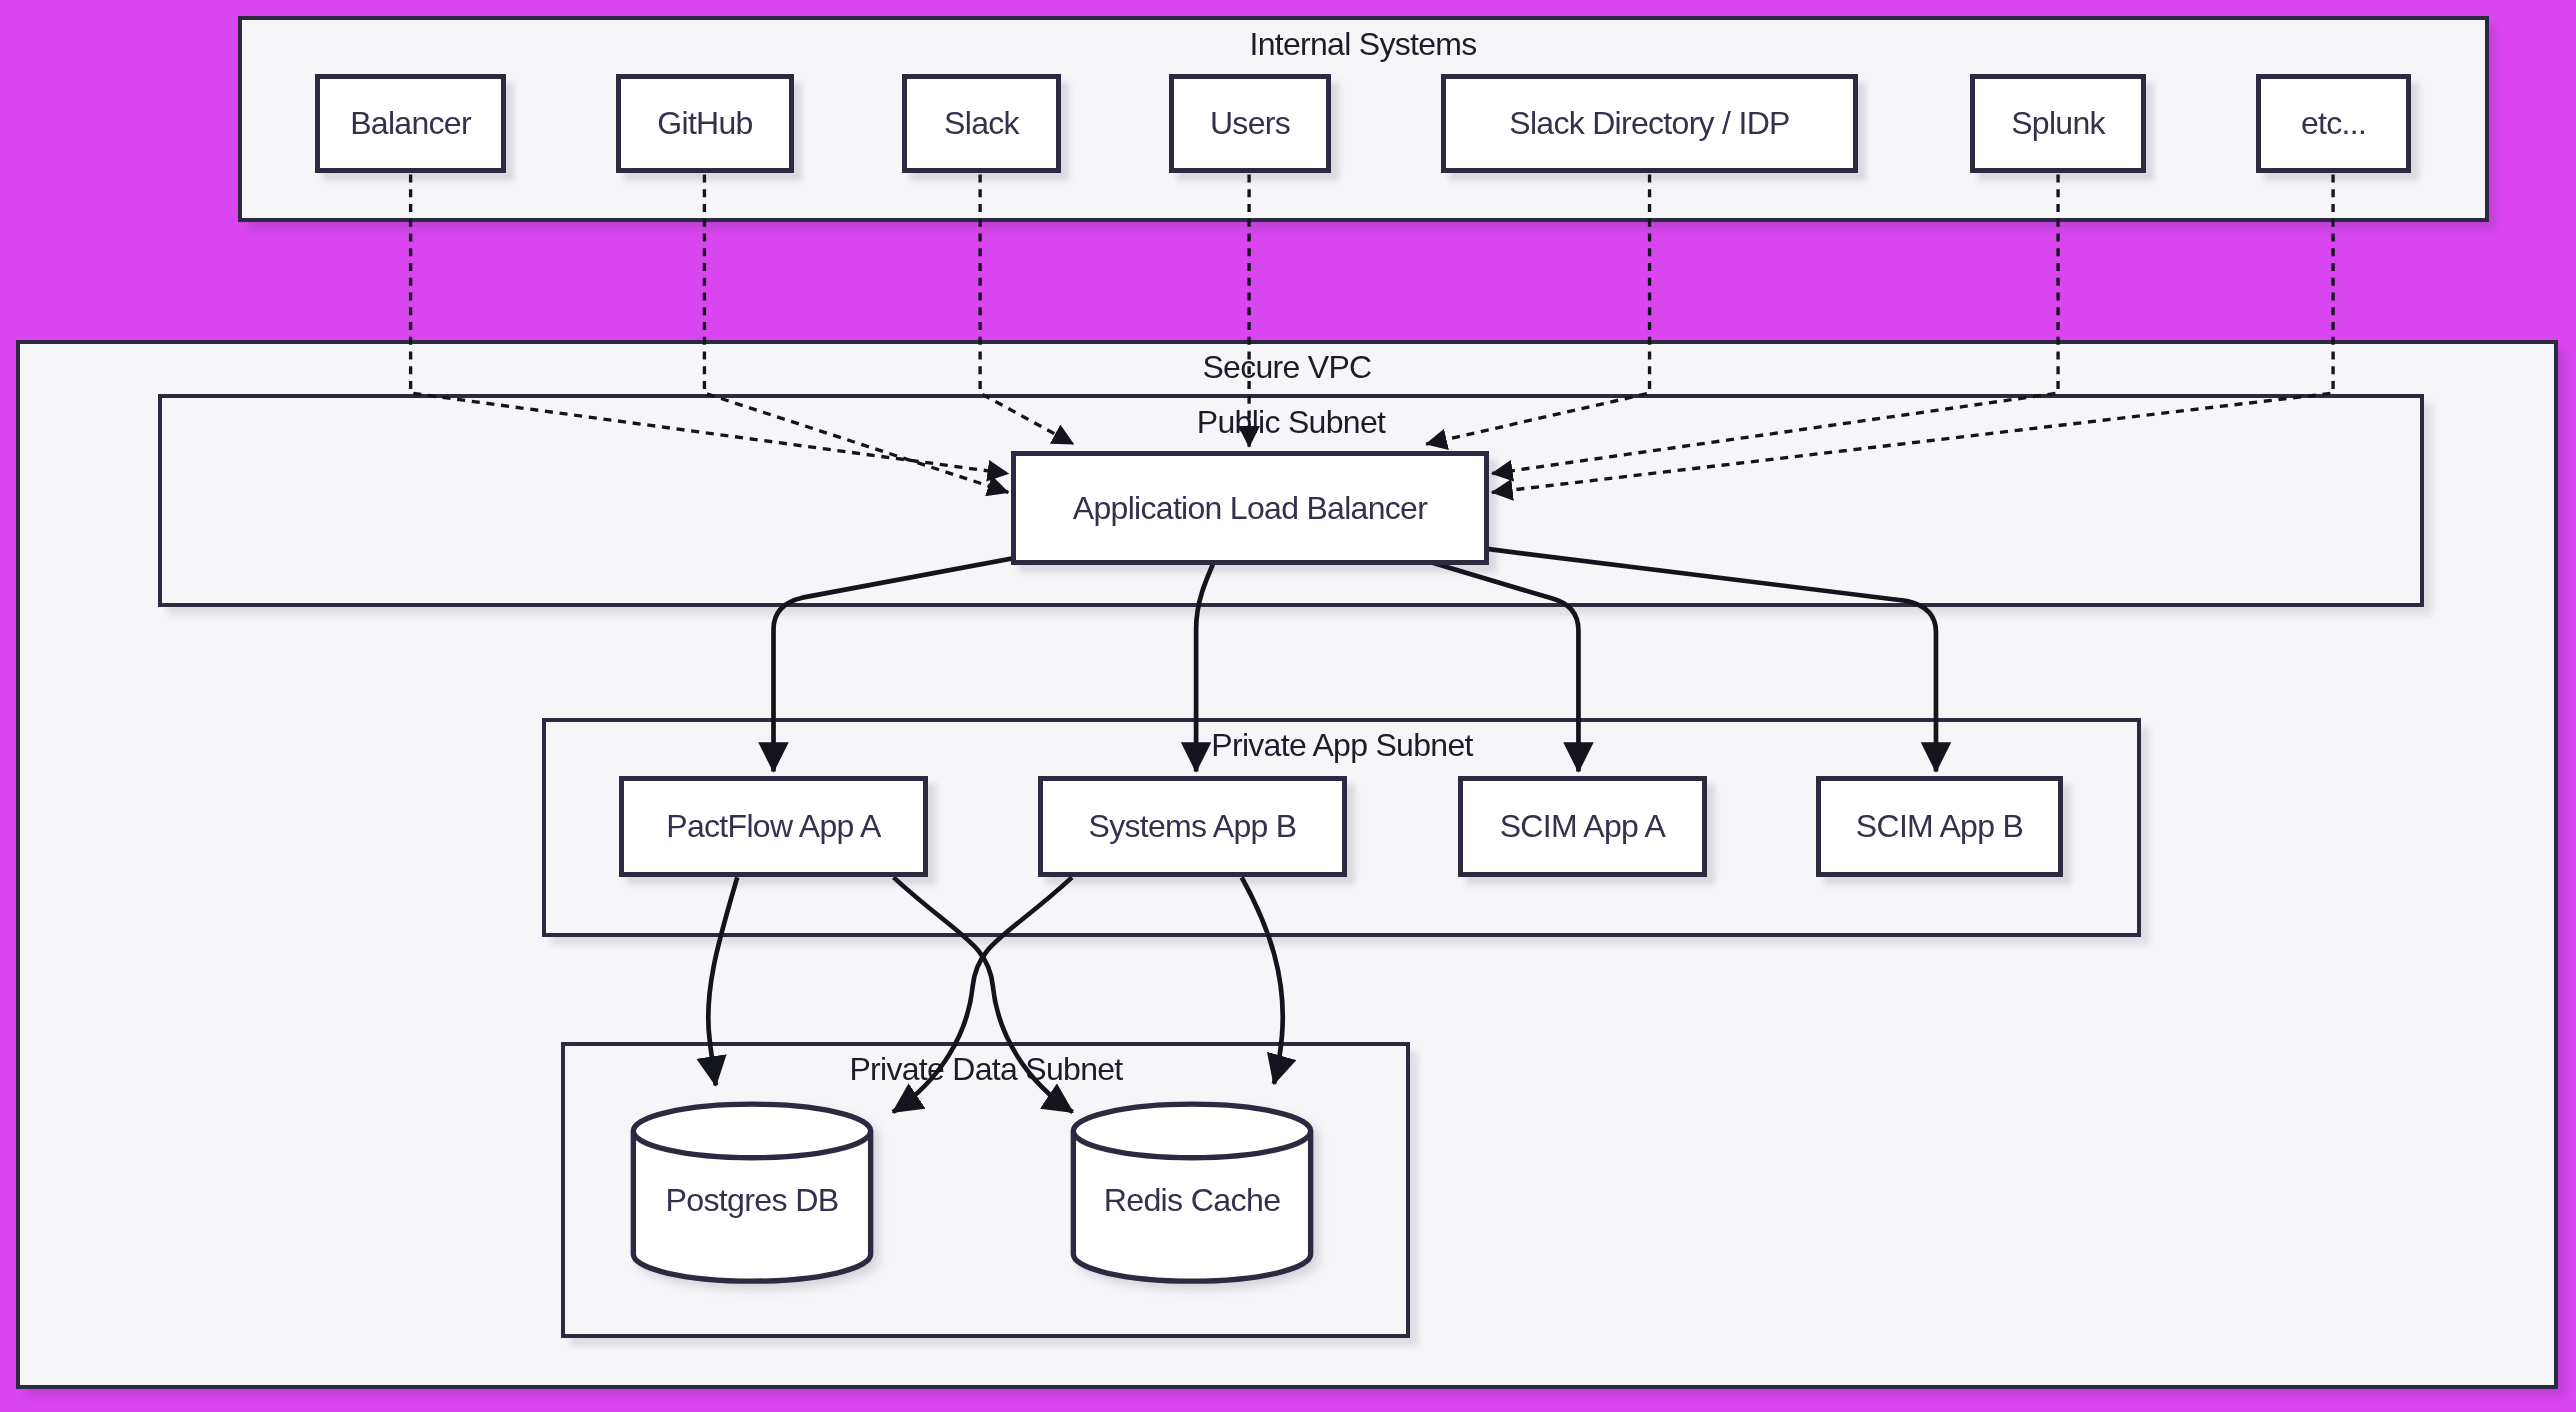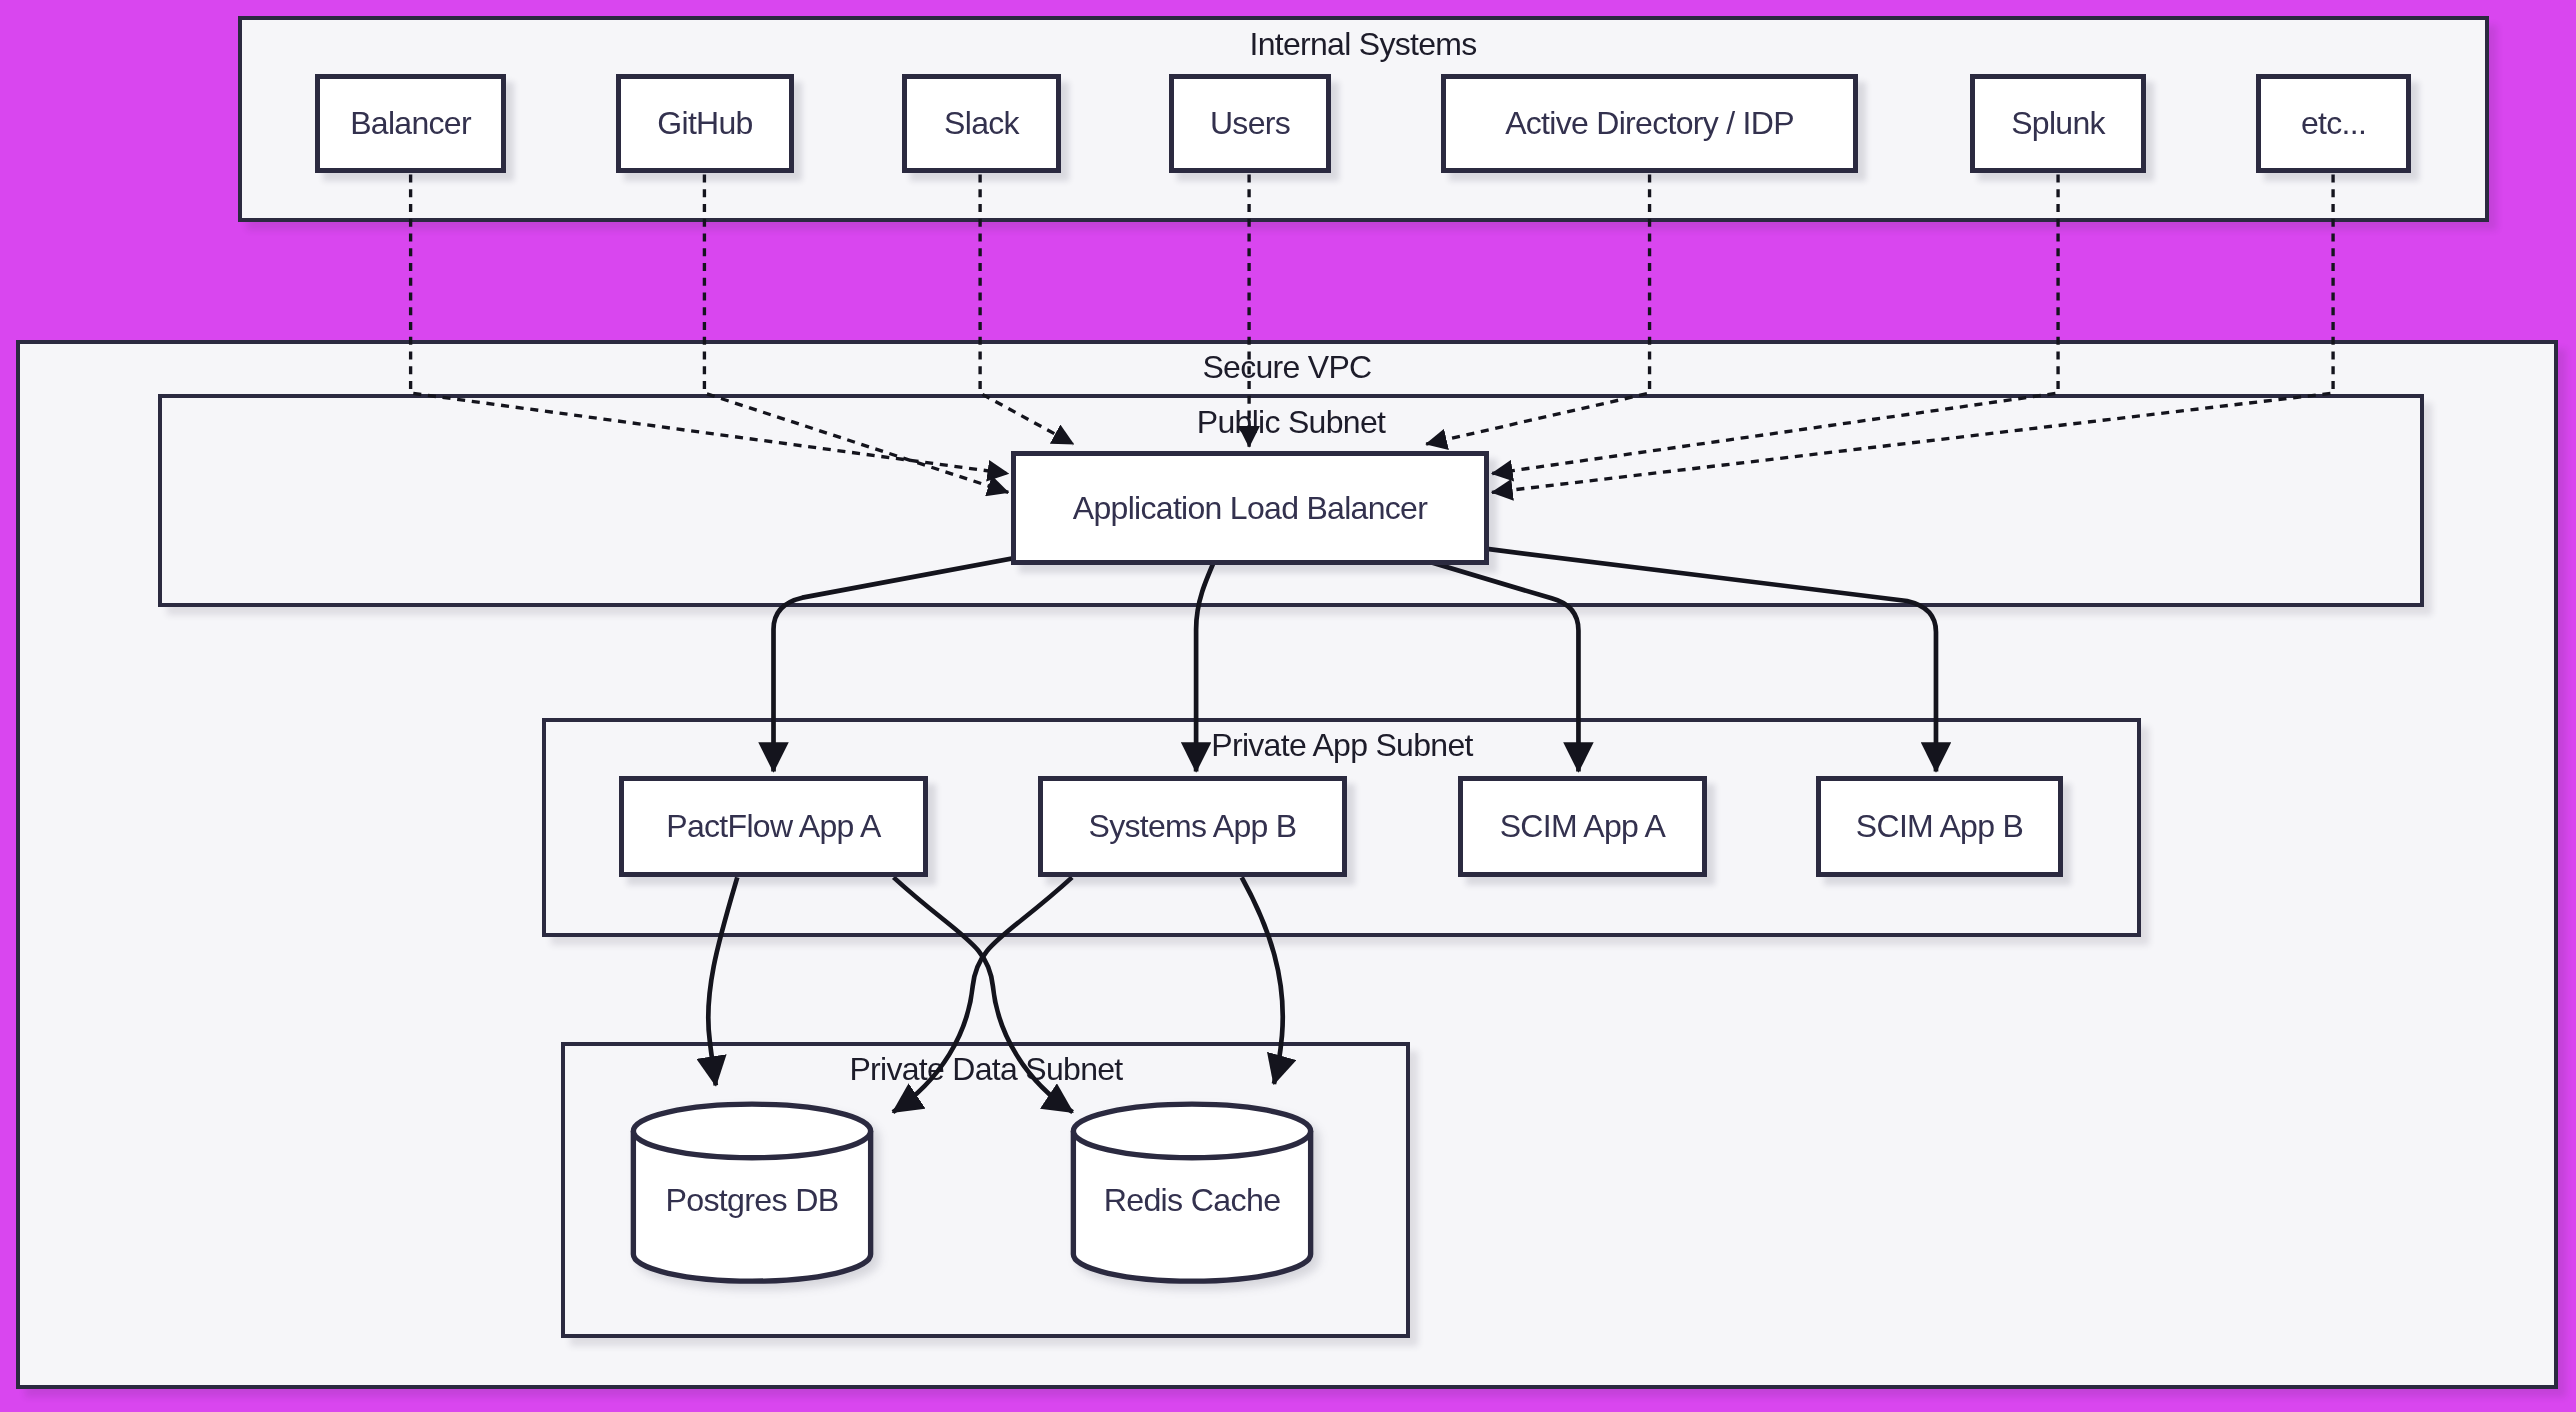--- a/index.html
+++ b/index.html
@@ -70,21 +70,21 @@
   <div class="node" style="left:616px;top:74px;width:178px;height:99px;">
     <span>GitHub</span>
   </div>
   <div class="node" style="left:902px;top:74px;width:159px;height:99px;">
     <span>Slack</span>
   </div>
   <div class="node" style="left:1169px;top:74px;width:162px;height:99px;">
     <span>Users</span>
   </div>
   <div class="node" style="left:1441px;top:74px;width:417px;height:99px;">
-    <span>Active Directory / IDP</span>
+    <span>Slack Directory / IDP</span>
   </div>
   <div class="node" style="left:1970px;top:74px;width:176px;height:99px;">
     <span>Splunk</span>
   </div>
   <div class="node" style="left:2256px;top:74px;width:155px;height:99px;justify-content:center;">
     <span>etc...</span>
   </div>
 
   <div class="node" style="left:1011px;top:451px;width:478px;height:114px;">
     <span>Application Load Balancer</span>

